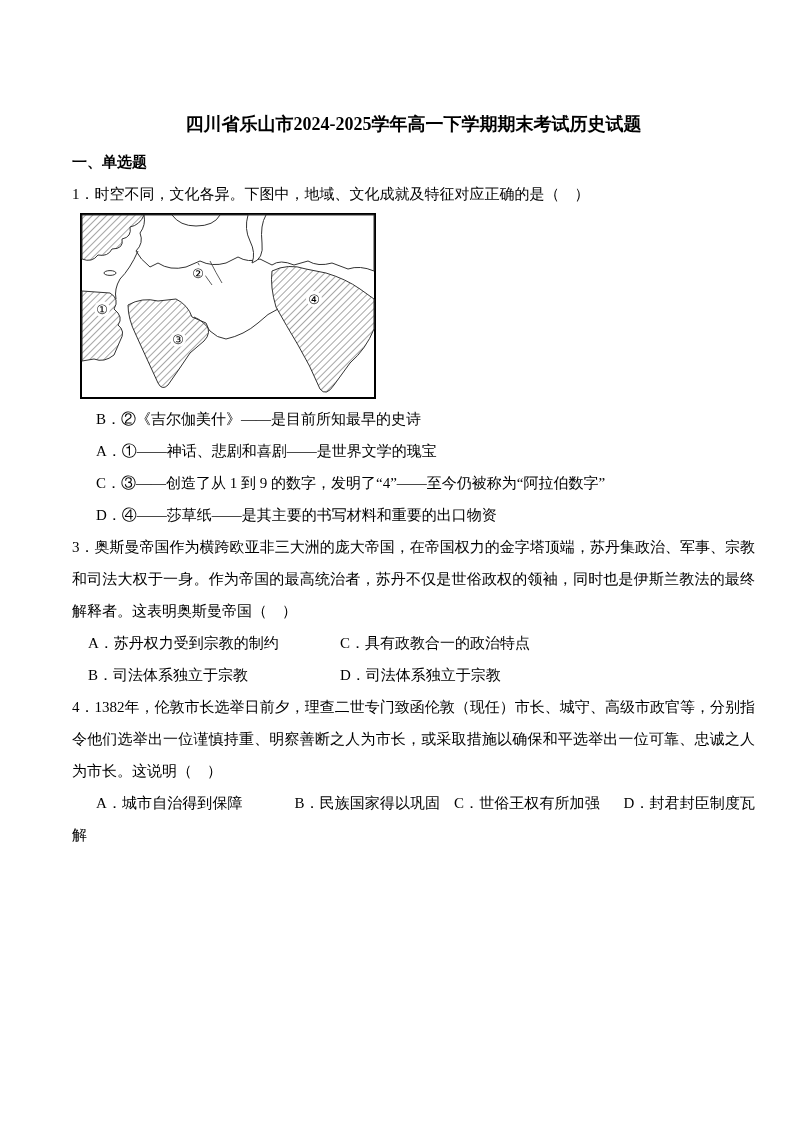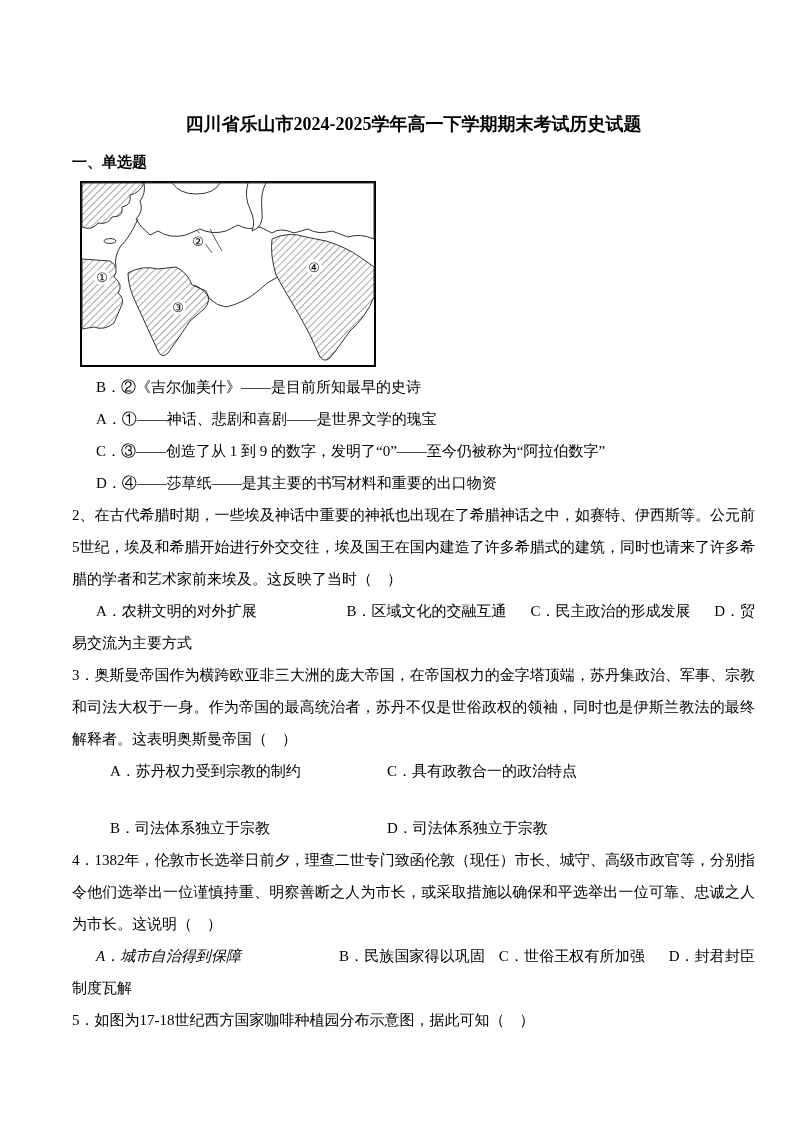--- a/index.html
+++ b/index.html
@@ -24,47 +24,47 @@
   }
   .section-heading {
     font-weight: bold;
     line-height: 32px;
   }
   p { margin: 0; line-height: 32px; text-align: justify; }
   .question { margin: 0; }
   .options-block p { margin-left: 24px; text-align: left; }
   .options-inline { text-indent: 24px; }
   .options-grid {
-    margin-left: 38px;
+    margin-left: 16px;
     display: grid;
     grid-template-columns: 252px 1fr;
     line-height: 32px;
-    gap: 25px;
   }
   .opt { white-space: normal; }
   .q2-opts .opt:nth-of-type(1){ margin-right: 86px; }
   .q2-opts .opt:nth-of-type(2){ margin-right: 20px; }
   .q2-opts .opt:nth-of-type(3){ margin-right: 20px; }
-  .q4-opts .opt:nth-of-type(1){ margin-right: 94px; font-style: italic; }
+  .q4-opts .opt:nth-of-type(1){ margin-right: 48px; }
   .q4-opts .opt:nth-of-type(2){ margin-right: 10px; font-family: Liberation Serif, serif; }
   .q4-opts .opt:nth-of-type(3){ margin-right: 20px; }
   .map-figure { margin: 3px 0 4px 8px; }
   .map-figure svg { display: block; }
   .map-label { font-size: 13px; }
 </style>
 </head>
 <body>
 
 <div class="page">
 
   <h1 class="title">四川省乐山市2024-2025学年高一下学期期末考试历史试题</h1>
 
   <div class="section-heading">一、单选题</div>
 
   <div class="question">
+    <p class="stem">1．时空不同，文化各异。下图中，地域、文化成就及特征对应正确的是（　）</p>
 
     <div class="map-figure">
       <svg width="296" height="186" viewBox="0 0 296 186">
         <defs>
           <pattern id="hatch" width="5" height="5" patternUnits="userSpaceOnUse" patternTransform="rotate(45)">
             <line x1="0" y1="0" x2="0" y2="5" stroke="#3a3a3a" stroke-width="0.9"></line>
           </pattern>
         </defs>
 
         <rect x="1" y="1" width="294" height="184" fill="#ffffff" stroke="#000000" stroke-width="2"></rect>
@@ -103,34 +103,25 @@
 
           <circle cx="234" cy="86" r="8" fill="#ffffff"></circle>
           <text x="234" y="91" text-anchor="middle">④</text>
         </g>
       </svg>
     </div>
 
     <div class="options-block">
       <p>B．②《吉尔伽美什》——是目前所知最早的史诗</p>
       <p>A．①——神话、悲剧和喜剧——是世界文学的瑰宝</p>
-      <p>C．③——创造了从 1 到 9 的数字，发明了“0”——至今仍被称为“阿拉伯数字”</p>
+      <p>C．③——创造了从 1 到 9 的数字，发明了“4”——至今仍被称为“阿拉伯数字”</p>
       <p>D．④——莎草纸——是其主要的书写材料和重要的出口物资</p>
     </div>
   </div>
 
-  <div class="question">
-    <p class="stem">2、在古代希腊时期，一些埃及神话中重要的神祇也出现在了希腊神话之中，如赛特、伊西斯等。公元前5世纪，埃及和希腊开始进行外交交往，埃及国王在国内建造了许多希腊式的建筑，同时也请来了许多希腊的学者和艺术家前来埃及。这反映了当时（　）</p>
-    <p class="options-inline q2-opts">
-      <span class="opt">A．农耕文明的对外扩展</span>
-      <span class="opt">B．区域文化的交融互通</span>
-      <span class="opt">C．民主政治的形成发展</span>
-      <span class="opt">D．贸易交流为主要方式</span>
-    </p>
-  </div>
 
   <div class="question">
     <p class="stem">3．奥斯曼帝国作为横跨欧亚非三大洲的庞大帝国，在帝国权力的金字塔顶端，苏丹集政治、军事、宗教和司法大权于一身。作为帝国的最高统治者，苏丹不仅是世俗政权的领袖，同时也是伊斯兰教法的最终解释者。这表明奥斯曼帝国（　）</p>
     <div class="options-grid">
       <span class="opt">A．苏丹权力受到宗教的制约</span>
       <span class="opt">C．具有政教合一的政治特点</span>
       <span class="opt">B．司法体系独立于宗教</span>
       <span class="opt">D．司法体系独立于宗教</span>
     </div>
   </div>
@@ -138,17 +129,14 @@
   <div class="question">
     <p class="stem">4．1382年，伦敦市长选举日前夕，理查二世专门致函伦敦（现任）市长、城守、高级市政官等，分别指令他们选举出一位谨慎持重、明察善断之人为市长，或采取措施以确保和平选举出一位可靠、忠诚之人为市长。这说明（　）</p>
     <p class="options-inline q4-opts">
       <span class="opt">A．城市自治得到保障</span>
       <span class="opt">B．民族国家得以巩固</span>
       <span class="opt">C．世俗王权有所加强</span>
       <span class="opt">D．封君封臣制度瓦解</span>
     </p>
   </div>
 
-  <div class="question">
-    <p class="stem">5．如图为17-18世纪西方国家咖啡种植园分布示意图，据此可知（　）</p>
-  </div>
 
 </div>
 
 </body></html>

